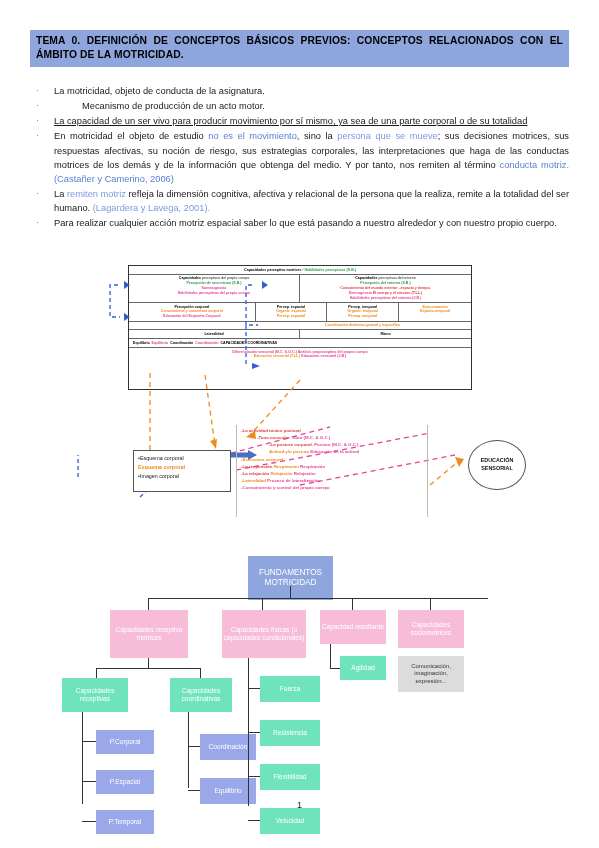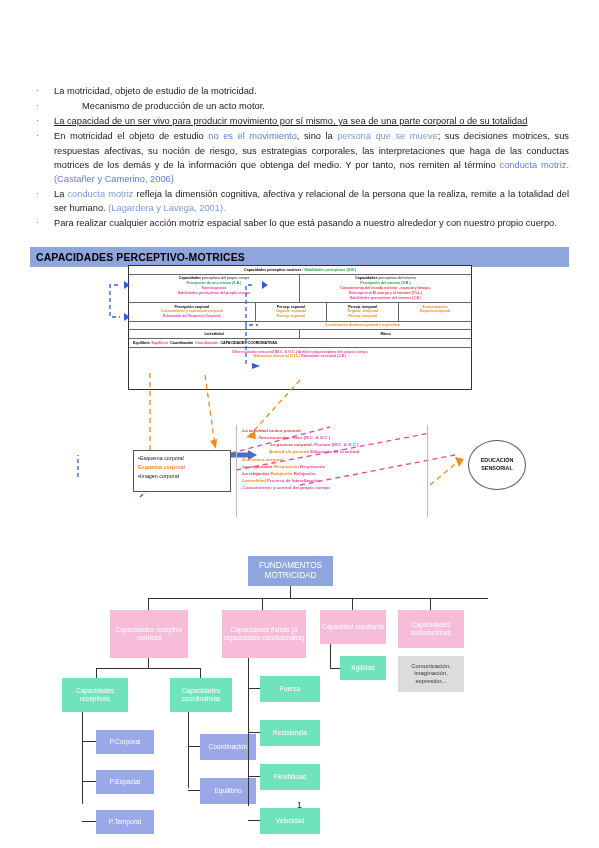--- a/index.html
+++ b/index.html
@@ -78,49 +78,49 @@
   .ln.v{width:1.4px;}
 
   #pagenum{position:absolute;left:0;top:800px;width:599px;text-align:center;
     font-size:9px;color:#222;}
 </style>
 </head>
 <body>
 
 <div class="page">
 
+  <div id="sec-title" class="banner title">TEMA 0. DEFINICIÓN DE CONCEPTOS BÁSICOS PREVIOS: CONCEPTOS RELACIONADOS CON EL ÁMBITO DE LA MOTRICIDAD.</div>
 
   <div id="bullets">
       <div class="bullet">
         <span class="dash">·</span>
-        <span class="txt"><span style="color: rgb(26, 26, 26);">La motricidad, objeto de estudio de la motricidad.</span></span>
+        <span class="txt"><span style="color: rgb(26, 26, 26);">La motricidad, objeto de conducta de la asignatura.</span></span>
       </div>
       <div class="bullet">
         <span class="dash">·</span>
         <span class="txt"><span style="color: rgb(26, 26, 26); margin-left: 28px;">Mecanismo de producción de un acto motor.</span></span>
       </div>
       <div class="bullet">
         <span class="dash">·</span>
         <span class="txt"><span style="color: rgb(26, 26, 26); text-decoration: underline;">La capacidad de un ser vivo para producir movimiento por sí mismo, ya sea de una parte corporal o de su totalidad</span></span>
       </div>
       <div class="bullet">
         <span class="dash">·</span>
         <span class="txt"><span style="color: rgb(26, 26, 26);">En motricidad el objeto de estudio </span><span style="color: rgb(91, 127, 212);">no es el movimiento</span><span style="color: rgb(26, 26, 26);">, sino la </span><span style="color: rgb(123, 154, 224);">persona que se mueve</span><span style="color: rgb(26, 26, 26);">; sus decisiones motrices, sus respuestas afectivas, su noción de riesgo, sus estrategias corporales, las interpretaciones que haga de las conductas motrices de los demás y de la información que obtenga del medio. Y por tanto, nos remiten al término </span><span style="color: rgb(91, 127, 212);">conducta motriz. (Castañer y Camerino, 2006)</span></span>
       </div>
       <div class="bullet">
         <span class="dash">·</span>
-        <span class="txt"><span style="color: rgb(26, 26, 26);">La </span><span style="color: rgb(123, 154, 224);">conducta motriz</span><span style="color: rgb(26, 26, 26);"> refleja la dimensión cognitiva, afectiva y relacional de la persona que la realiza, remite a la totalidad del ser humano. </span><span style="color: rgb(123, 154, 224);">(Lagardera y Lavega, 2001).</span></span>
+        <span class="txt"><span style="color: rgb(26, 26, 26);">La </span><span style="color: rgb(123, 154, 224);">remiten motriz</span><span style="color: rgb(26, 26, 26);"> refleja la dimensión cognitiva, afectiva y relacional de la persona que la realiza, remite a la totalidad del ser humano. </span><span style="color: rgb(123, 154, 224);">(Lagardera y Lavega, 2001).</span></span>
       </div>
       <div class="bullet">
         <span class="dash">·</span>
         <span class="txt"><span style="color: rgb(26, 26, 26);">Para realizar cualquier acción motriz espacial saber lo que está pasando a nuestro alrededor y con nuestro propio cuerpo.</span></span>
       </div>
     </div>
 
-  <div id="sec-cpm" class="banner">CAPACIDADES PERCEPTIVO-MOTRICES</div>
 
   <div id="diagram1">
       <div class="d1row">
         <div class="d1cell" style="width: 100%;"><span style="color: rgb(0, 0, 0); font-weight: bold;">Capacidades perceptivo motrices</span><span style="color: rgb(26, 26, 26);"> / </span><span style="color: rgb(46, 156, 74); font-weight: bold;">Habilidades perceptivas (S.B.)</span></div>
       </div>
       <div class="d1row" style="min-height: 26px;">
         <div class="d1cell vsep" style="width: 50%;">
           <div><span style="color: rgb(0, 0, 0); font-weight: bold;">Capacidades</span><span style="color: rgb(26, 26, 26);"> perceptivas del propio cuerpo</span></div>
           <div><span style="color: rgb(46, 156, 74); font-weight: bold;">Percepción de uno mismo (S.B.)</span></div>
           <div><span style="color: rgb(232, 66, 154); font-weight: bold;">Somatognosia</span></div>
@@ -214,21 +214,21 @@
       <div><span style="color: rgb(240, 138, 32); font-weight: bold;">-Estructura corporal</span></div>
       <div><span style="color: rgb(224, 59, 59); font-weight: bold;">-La respiración </span><span style="color: rgb(240, 138, 32); font-weight: bold;">Respiración</span><span style="color: rgb(232, 66, 154); font-weight: bold;">  Respiración</span></div>
       <div><span style="color: rgb(224, 59, 59); font-weight: bold;">-La relajación </span><span style="color: rgb(240, 138, 32); font-weight: bold;">Relajación</span><span style="color: rgb(232, 66, 154); font-weight: bold;">  Relajación</span></div>
       <div><span style="color: rgb(240, 138, 32); font-weight: bold;">-Lateralidad</span><span style="color: rgb(232, 66, 154); font-weight: bold;">  Proceso de lateralización</span></div>
       <div><span style="color: rgb(232, 66, 154); font-weight: bold;">-Conocimiento y control del propio cuerpo</span></div>
     </div>
   <div id="edu-oval">EDUCACIÓN SENSORIAL</div>
 
 
   <div id="tree">
-      <div class="node n-root" style="left: 218px; top: 4px; width: 85px; height: 30px; font-size: 8.2px;">FUNDAMENTOS MOTRICIDAD</div>
+      <div class="node n-root" style="left: 218px; top: 4px; width: 85px; height: 44px; font-size: 8.2px;">FUNDAMENTOS MOTRICIDAD</div>
       <div class="ln v" style="left: 260px; top: 34px; width: 1.4px; height: 13px;"></div>
       <div class="ln h" style="left: 118px; top: 46px; width: 340px; height: 1.4px;"></div>
       <div class="ln v" style="left: 118px; top: 46px; width: 1.4px; height: 12px;"></div>
       <div class="ln v" style="left: 232px; top: 46px; width: 1.4px; height: 12px;"></div>
       <div class="ln v" style="left: 322px; top: 46px; width: 1.4px; height: 12px;"></div>
       <div class="ln v" style="left: 400px; top: 46px; width: 1.4px; height: 12px;"></div>
       <div class="node n-pink" style="left: 80px; top: 58px; width: 78px; height: 48px; font-size: 6.6px;">Capacidades receptivo motrices</div>
       <div class="node n-pink" style="left: 192px; top: 58px; width: 84px; height: 48px; font-size: 6.6px;">Capacidades físicas (o capacidades condicionales)</div>
       <div class="node n-pink" style="left: 290px; top: 58px; width: 66px; height: 34px; font-size: 6.6px;">Capacidad resultante</div>
       <div class="node n-pink" style="left: 368px; top: 58px; width: 66px; height: 38px; font-size: 6.6px;">Capacidades sociomotrices</div>

